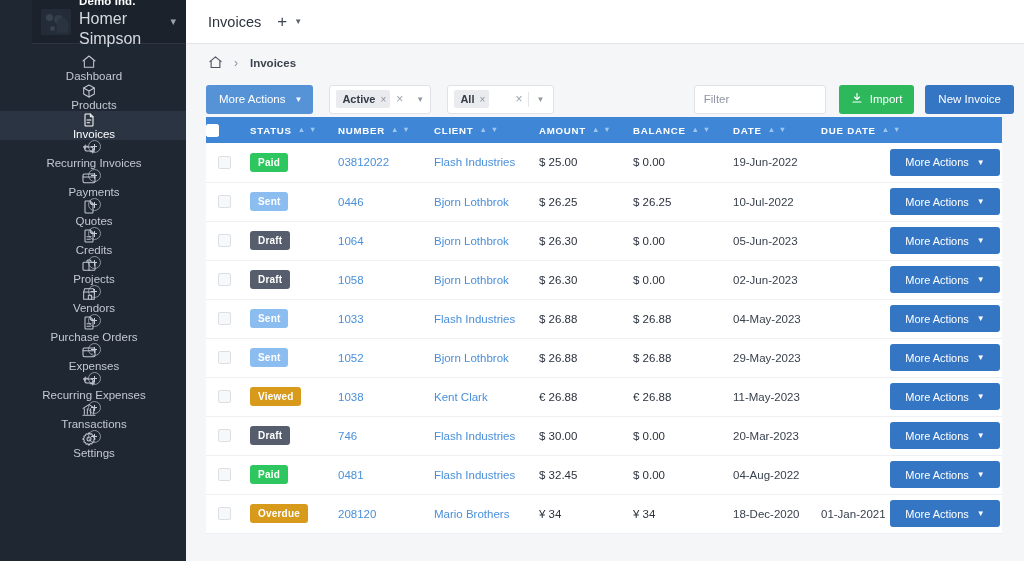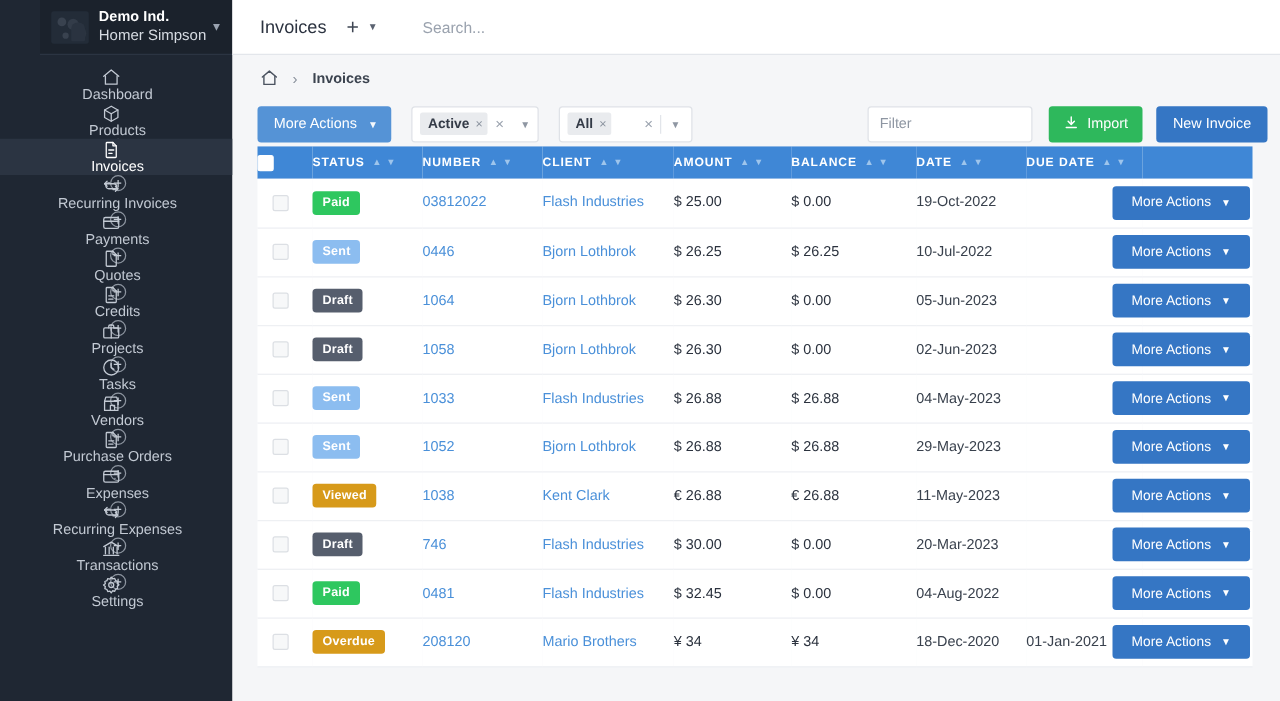--- a/index.html
+++ b/index.html
@@ -43,21 +43,21 @@
     box-shadow: 9px 2px 0 1px #333c49, 3px 11px 0 -1px #39424f, 14px 9px 0 2px #2c3541;
   }
   .avatar::after {
     content: ""; position: absolute;
     right: 3px; bottom: 2px; width: 11px; height: 15px;
     border-radius: 5px 5px 1px 1px;
     background: #2a3340;
   }
   .sb-names { flex: 1 1 auto; min-width: 0; line-height: 1.25; }
   .sb-company { color: #ffffff; font-size: 11.5px; font-weight: bold; letter-spacing: .1px; }
-  .sb-user { color: #d6dbe2; font-size: 12px; }
+  .sb-user { color: #d6dbe2; font-size: 16px; }
   .sb-caret { color: #9aa3b0; font-size: 11px; padding-left: 4px; }
 
   .sb-nav { flex: 1 1 auto; padding-top: 9px; }
   .sb-item {
     height: 29px;
     display: flex; align-items: center;
     padding: 0 12px 0 14px;
     color: #c2c9d3;
     font-size: 11.5px;
     position: relative;
@@ -329,30 +329,20 @@
               <path d="M9 8V6a1.5 1.5 0 0 1 1.5-1.5h3A1.5 1.5 0 0 1 15 6v2"></path>
               <path d="M12 8v12"></path>
             </svg>
           </span>
           <span class="sb-label">Projects</span>
           <span class="sb-plus"></span>
         </div>
         <div class="sb-item">
           <span class="sb-ico">
             <svg width="16" height="16" viewBox="0 0 24 24" fill="none" stroke="currentColor" stroke-width="1.55" stroke-linecap="round" stroke-linejoin="round">
-              <circle cx="12" cy="12" r="9"></circle>
-              <path d="M12 7v5.2l3.2 2"></path>
-            </svg>
-          </span>
-          <span class="sb-label">Tasks</span>
-          <span class="sb-plus"></span>
-        </div>
-        <div class="sb-item">
-          <span class="sb-ico">
-            <svg width="16" height="16" viewBox="0 0 24 24" fill="none" stroke="currentColor" stroke-width="1.55" stroke-linecap="round" stroke-linejoin="round">
               <path d="M4 9h16v11H4z"></path>
               <path d="M4 9l1.5-5h13L20 9"></path>
               <path d="M11 20v-6h5v6"></path>
             </svg>
           </span>
           <span class="sb-label">Vendors</span>
           <span class="sb-plus"></span>
         </div>
         <div class="sb-item">
           <span class="sb-ico">
@@ -415,21 +405,20 @@
         </div>
       </nav>
   </aside>
 
   <div class="main">
 
     <div class="topbar">
       <span class="top-title">Invoices</span>
       <span class="top-plus">+</span>
       <span class="top-caret">▼</span>
-      <input class="top-search" type="text" placeholder="Search..." style="">
     </div>
 
     <div class="crumbbar">
       <span class="crumb-home">
         <svg width="15" height="15" viewBox="0 0 24 24" fill="none" stroke="currentColor" stroke-width="1.8" stroke-linecap="round" stroke-linejoin="round">
           <path d="M3 10.5 12 3l9 7.5"></path>
             <path d="M5 10v10h14V10"></path>
         </svg>
       </span>
       <span class="crumb-sep">›</span>
@@ -544,21 +533,21 @@
         <tbody id="grid-body">
             <tr>
               <td class="c-chk">
                 <span class="row-chk"></span>
               </td>
               <td class="c-status"><span class="badge b-paid">Paid</span></td>
               <td class="c-number"><span class="lnk">03812022</span></td>
               <td class="c-client"><span class="lnk">Flash Industries</span></td>
               <td class="c-amount"><span class="cell-strong">$ 25.00</span></td>
               <td class="c-balance"><span class="cell-strong">$ 0.00</span></td>
-              <td class="c-date"><span class="cell-date">19-Oct-2022</span></td>
+              <td class="c-date"><span class="cell-date">19-Jun-2022</span></td>
               <td class="c-due"><span class="cell-date"></span></td>
               <td class="c-act">
                 <span class="btn-row-actions">
                   <span>More Actions</span>
                   <span class="cv">▼</span>
                 </span>
               </td>
             </tr>
             <tr>
               <td class="c-chk">

